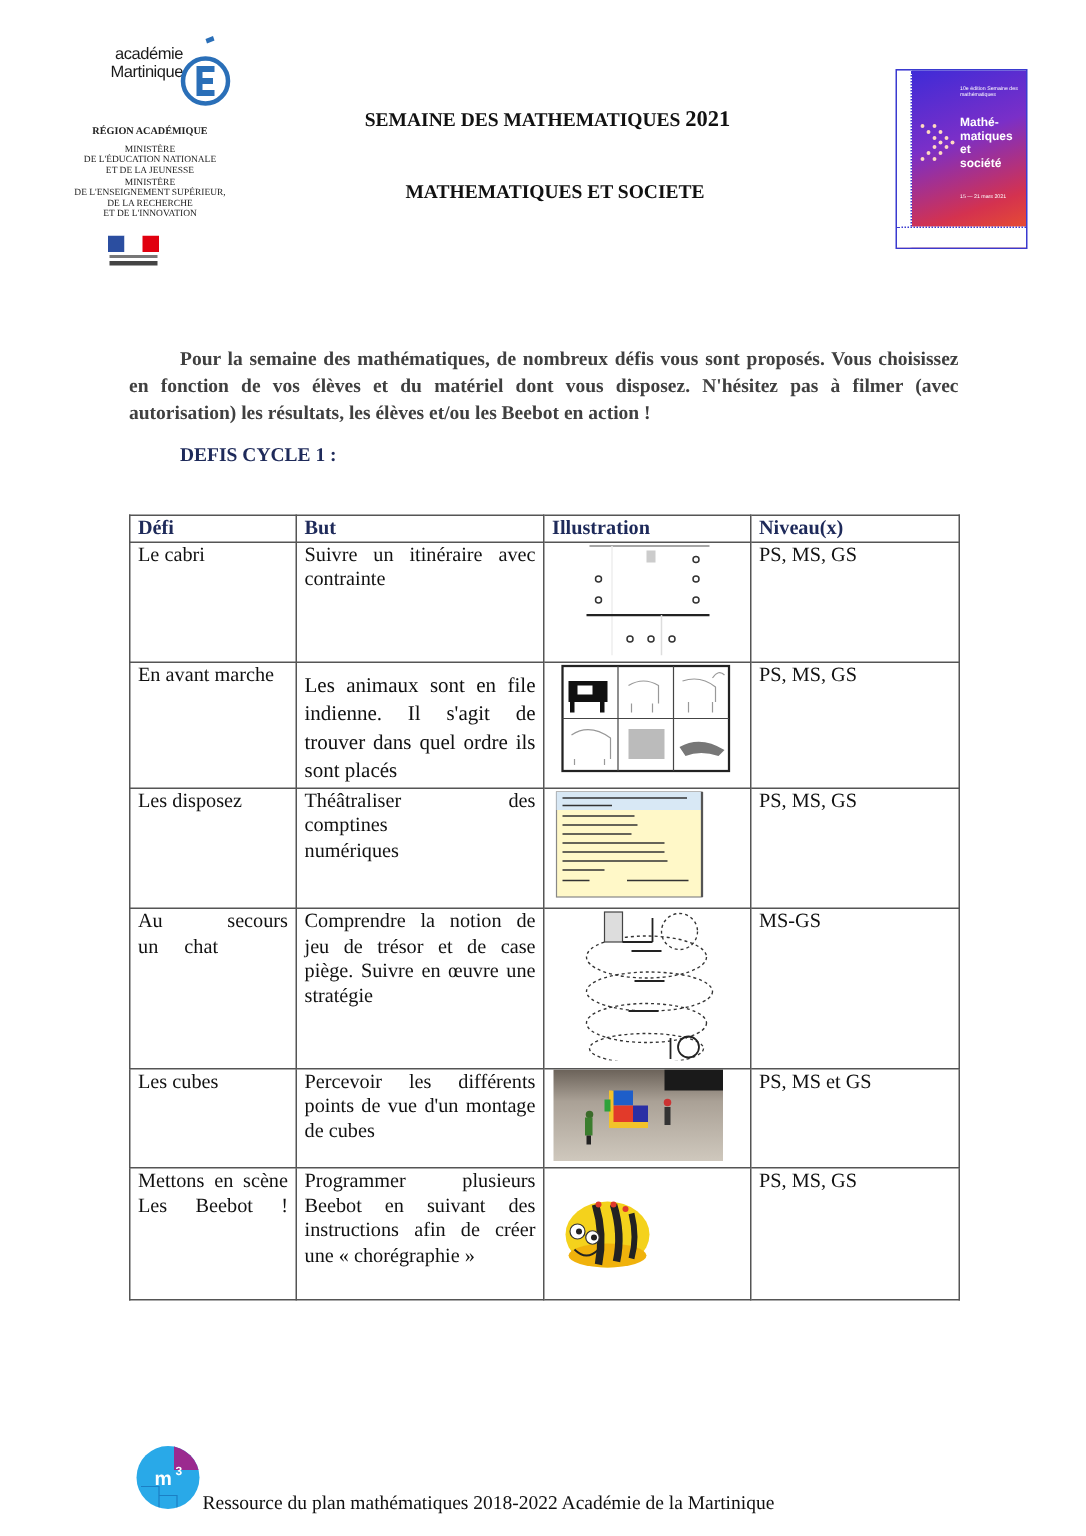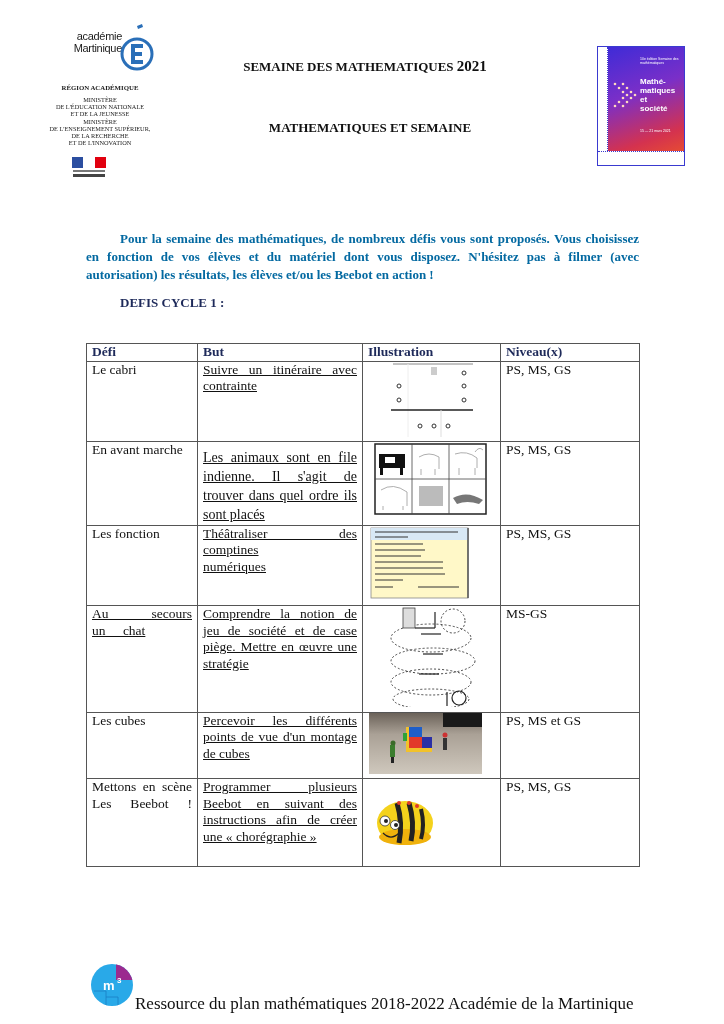--- a/index.html
+++ b/index.html
@@ -11,62 +11,62 @@
   
   .acad-logo { left: 64px; top: 24px; width: 90px; height: 58px; }
   .acad-text { position: absolute; left: 0; top: 6px; width: 58px; text-align: right;
     font-family: Liberation Sans, sans-serif; font-size: 11px; line-height: 12px; color: #1b1b1b; letter-spacing: -0.3px; }
   .acad-E { position: absolute; left: 56px; top: 0; width: 34px; height: 50px; }
   .left-block { left: 38px; top: 84px; width: 124px; text-align: center; font-size: 6.3px; line-height: 7px; color: #222; }
   .left-block .region { font-weight: bold; font-size: 6.8px; margin-bottom: 5px; }
   .flag { left: 70px; top: 157px; width: 38px; height: 22px; }
 
   
-  .title1 { left: 200px; top: 58px; width: 330px; text-align: center; font-weight: bold; font-size: 13px; }
+  .title1 { left: 200px; top: 72px; width: 330px; text-align: center; font-weight: bold; font-size: 13px; }
   .title1 .year { font-size: 15px; }
   .title2 { left: 200px; top: 120px; width: 340px; text-align: center; font-weight: bold; font-size: 13px; }
 
   
   .poster { left: 597px; top: 46px; width: 88px; height: 120px; border: 1px solid #3a3ad0;
     background: linear-gradient(160deg, #3b2bd8 0%, #7a2fc8 40%, #d4324f 75%, #f05a23 100%); overflow: hidden; }
   .poster .small { position: absolute; left: 42px; top: 10px; font-family: "Liberation Sans", sans-serif; font-size: 3.5px; line-height: 4px; color: #fff; width: 40px; }
   .poster .big { position: absolute; left: 42px; top: 30px; font-family: "Liberation Sans", sans-serif; font-weight: bold; font-size: 8px; line-height: 9px; color: #fff; width: 44px; }
   .poster .date { position: absolute; left: 42px; top: 82px; font-family: "Liberation Sans", sans-serif; font-size: 3.5px; line-height: 4px; color: #fff; }
   .poster .chev { position: absolute; left: 14px; top: 34px; width: 26px; height: 28px; }
   .poster .bottom { position: absolute; left: 0; right: 0; bottom: 0; height: 14px; background: #fff;
     border-top: 1px dotted #3a3ad0; }
   .poster .leftstripe { position: absolute; left: 0; top: 0; bottom: 0; width: 10px; background: #fff;
     border-right: 1px dotted #3a3ad0; }
 
   
   .intro { left: 86px; top: 230px; width: 553px; text-align: justify; text-indent: 34px;
-    font-weight: bold; font-size: 13px; line-height: 18px; color: #0369a1; }
+    font-weight: bold; font-size: 13px; line-height: 18px; color: #404040; }
   .cycle { left: 120px; top: 295px; font-weight: bold; font-size: 13px; color: #1e2a5a; text-align: center; }
 
   
   table.defis { position: absolute; left: 86px; top: 343px; width: 553px; border-collapse: collapse; table-layout: fixed; }
   table.defis td, table.defis th { border: 1px solid #555; vertical-align: top; font-size: 13.5px; line-height: 16.5px; padding: 0 5px; }
   table.defis th { text-align: left; font-weight: bold; color: #1e2a5a; height: 17px; padding-top: 0; }
   .c1 { width: 111px; }
   .c2 { width: 165px; }
   .c3 { width: 138px; }
   .c4 { width: 139px; }
-  td.just { text-align: justify; text-align-last: left; text-decoration: underline; }
+  td.just { text-align: justify; text-align-last: left; }
   td.justall { text-align: justify; text-align-last: justify; }
   td.ill { padding: 0 !important; position: relative; }
   .r1 { height: 76px; }
   .r2 { height: 79px; }
   .r3 { height: 76px; }
   .r4 { height: 102px; }
   .r5 { height: 62px; }
   .r6 { height: 83px; }
 
   
   .m3 { left: 90px; top: 963px; width: 44px; height: 44px; }
-  .footer-text { left: 135px; top: 994px; font-size: 17px; color: #111; }
+  .footer-text { left: 135px; top: 994px; font-size: 13px; color: #111; }
 </style>
 </head>
 <body>
 
 <div class="abs acad-logo">
   <div class="acad-text">
     <div>académie</div>
     <div>Martinique</div>
   </div>
   <svg class="acad-E" viewBox="0 0 34 50">
@@ -89,21 +89,21 @@
 
 <svg class="abs flag" viewBox="0 0 38 22">
   <rect x="2" y="0" width="11" height="11" fill="#2b4ea0"></rect>
   <rect x="13" y="0" width="12" height="11" fill="#ffffff"></rect>
   <rect x="25" y="0" width="11" height="11" fill="#e1000f"></rect>
   <rect x="3" y="13" width="32" height="2" fill="#777"></rect>
   <rect x="3" y="17" width="32" height="3" fill="#444"></rect>
 </svg>
 
 <div class="abs title1"><span>SEMAINE DES MATHEMATIQUES </span><span class="year">2021</span></div>
-<div class="abs title2">MATHEMATIQUES ET SEMAINE</div>
+<div class="abs title2">MATHEMATIQUES ET SOCIETE</div>
 
 <div class="abs poster">
   <div class="leftstripe"></div>
   <div class="small">10e édition Semaine des mathématiques</div>
   <svg class="chev" viewBox="0 0 26 28">
     <g fill="#ffd9c0">
       <circle cx="3" cy="3" r="1.3"></circle>
         <circle cx="7" cy="7" r="1.3"></circle>
         <circle cx="11" cy="11" r="1.3"></circle>
         <circle cx="15" cy="14" r="1.3"></circle>
@@ -193,21 +193,21 @@
           <path d="M92 12 q12 -4 22 4 v10 M96 26 v7 M112 26 v7 M112 10 q4 -6 8 -2" fill="none" stroke="#999" stroke-width="0.8"></path>
           <path d="M18 48 q12 -8 26 2 v14 M20 64 v4 M40 64 v4" fill="none" stroke="#999" stroke-width="0.8"></path>
           <rect x="56" y="44" width="24" height="20" fill="#bbb"></rect>
           <path d="M90 56 q14 -8 30 2 l-4 4 q-12 -4 -22 0 z" fill="#777"></path>
         </svg>
       </td>
       <td>PS, MS, GS</td>
     </tr>
 
     <tr class="r3">
-      <td>Les fonction</td>
+      <td>Les disposez</td>
       <td class="just" style="word-spacing:48px;">Théâtraliser des comptines numériques</td>
       <td class="ill">
         <svg width="137" height="75" viewBox="0 0 137 75">
           <rect x="8" y="2" width="97" height="70" fill="#fff8c8" stroke="#888" stroke-width="0.8"></rect>
           <rect x="8" y="2" width="97" height="12" fill="#d8e8f5"></rect>
           <line x1="105" y1="2" x2="105" y2="72" stroke="#555" stroke-width="1.5"></line>
           <g stroke="#333" stroke-width="1">
             <line x1="12" y1="6" x2="95" y2="6"></line>
               <line x1="12" y1="11" x2="45" y2="11"></line>
             <line x1="12" y1="18" x2="60" y2="18"></line>
@@ -220,21 +220,21 @@
               <line x1="12" y1="61" x2="30" y2="61"></line>
             <line x1="55" y1="61" x2="96" y2="61"></line>
           </g>
         </svg>
       </td>
       <td>PS, MS, GS</td>
     </tr>
 
     <tr class="r4">
       <td class="just" style="word-spacing:14px;">Au secours un chat</td>
-      <td class="just">Comprendre la notion de jeu de société et de case piège. Mettre en œuvre une stratégie</td>
+      <td class="just">Comprendre la notion de jeu de trésor et de case piège. Suivre en œuvre une stratégie</td>
       <td class="ill">
         <svg width="137" height="101" viewBox="0 0 137 101">
           <g fill="none" stroke="#333" stroke-width="0.9" stroke-dasharray="2,2">
             <ellipse cx="90" cy="15" rx="12" ry="12"></ellipse>
             <ellipse cx="68" cy="32" rx="40" ry="14"></ellipse>
             <ellipse cx="70" cy="55" rx="42" ry="13"></ellipse>
             <ellipse cx="68" cy="76" rx="40" ry="13"></ellipse>
             <ellipse cx="68" cy="93" rx="38" ry="10"></ellipse>
           </g>
           <rect x="40" y="2" width="12" height="20" fill="#ddd" stroke="#444" stroke-width="0.8"></rect>

